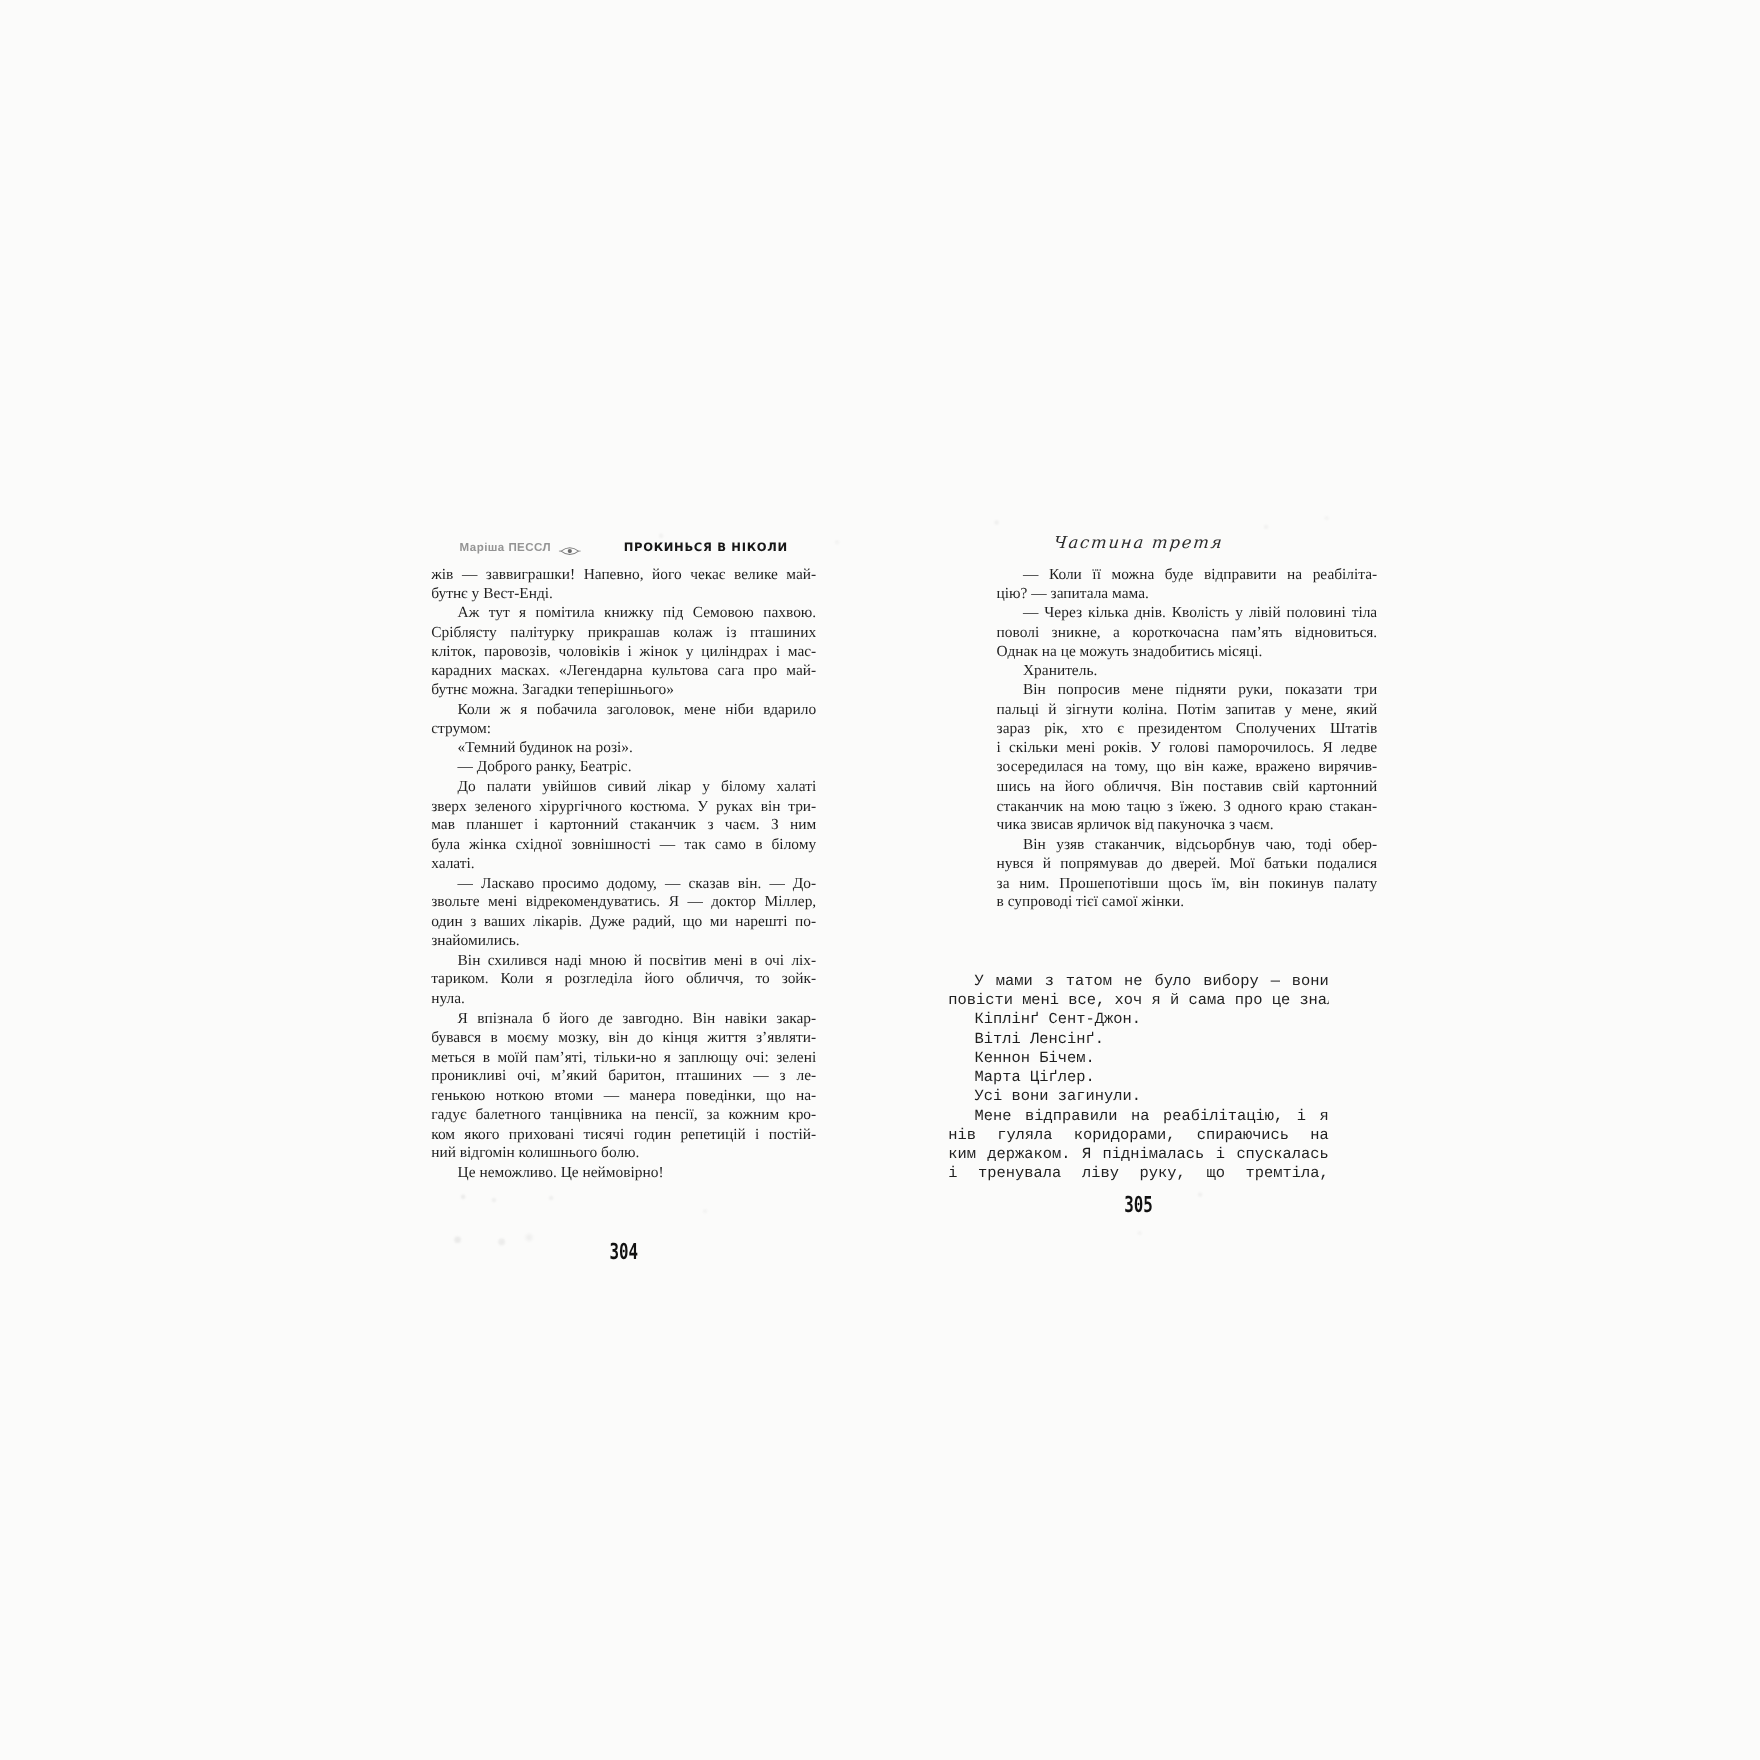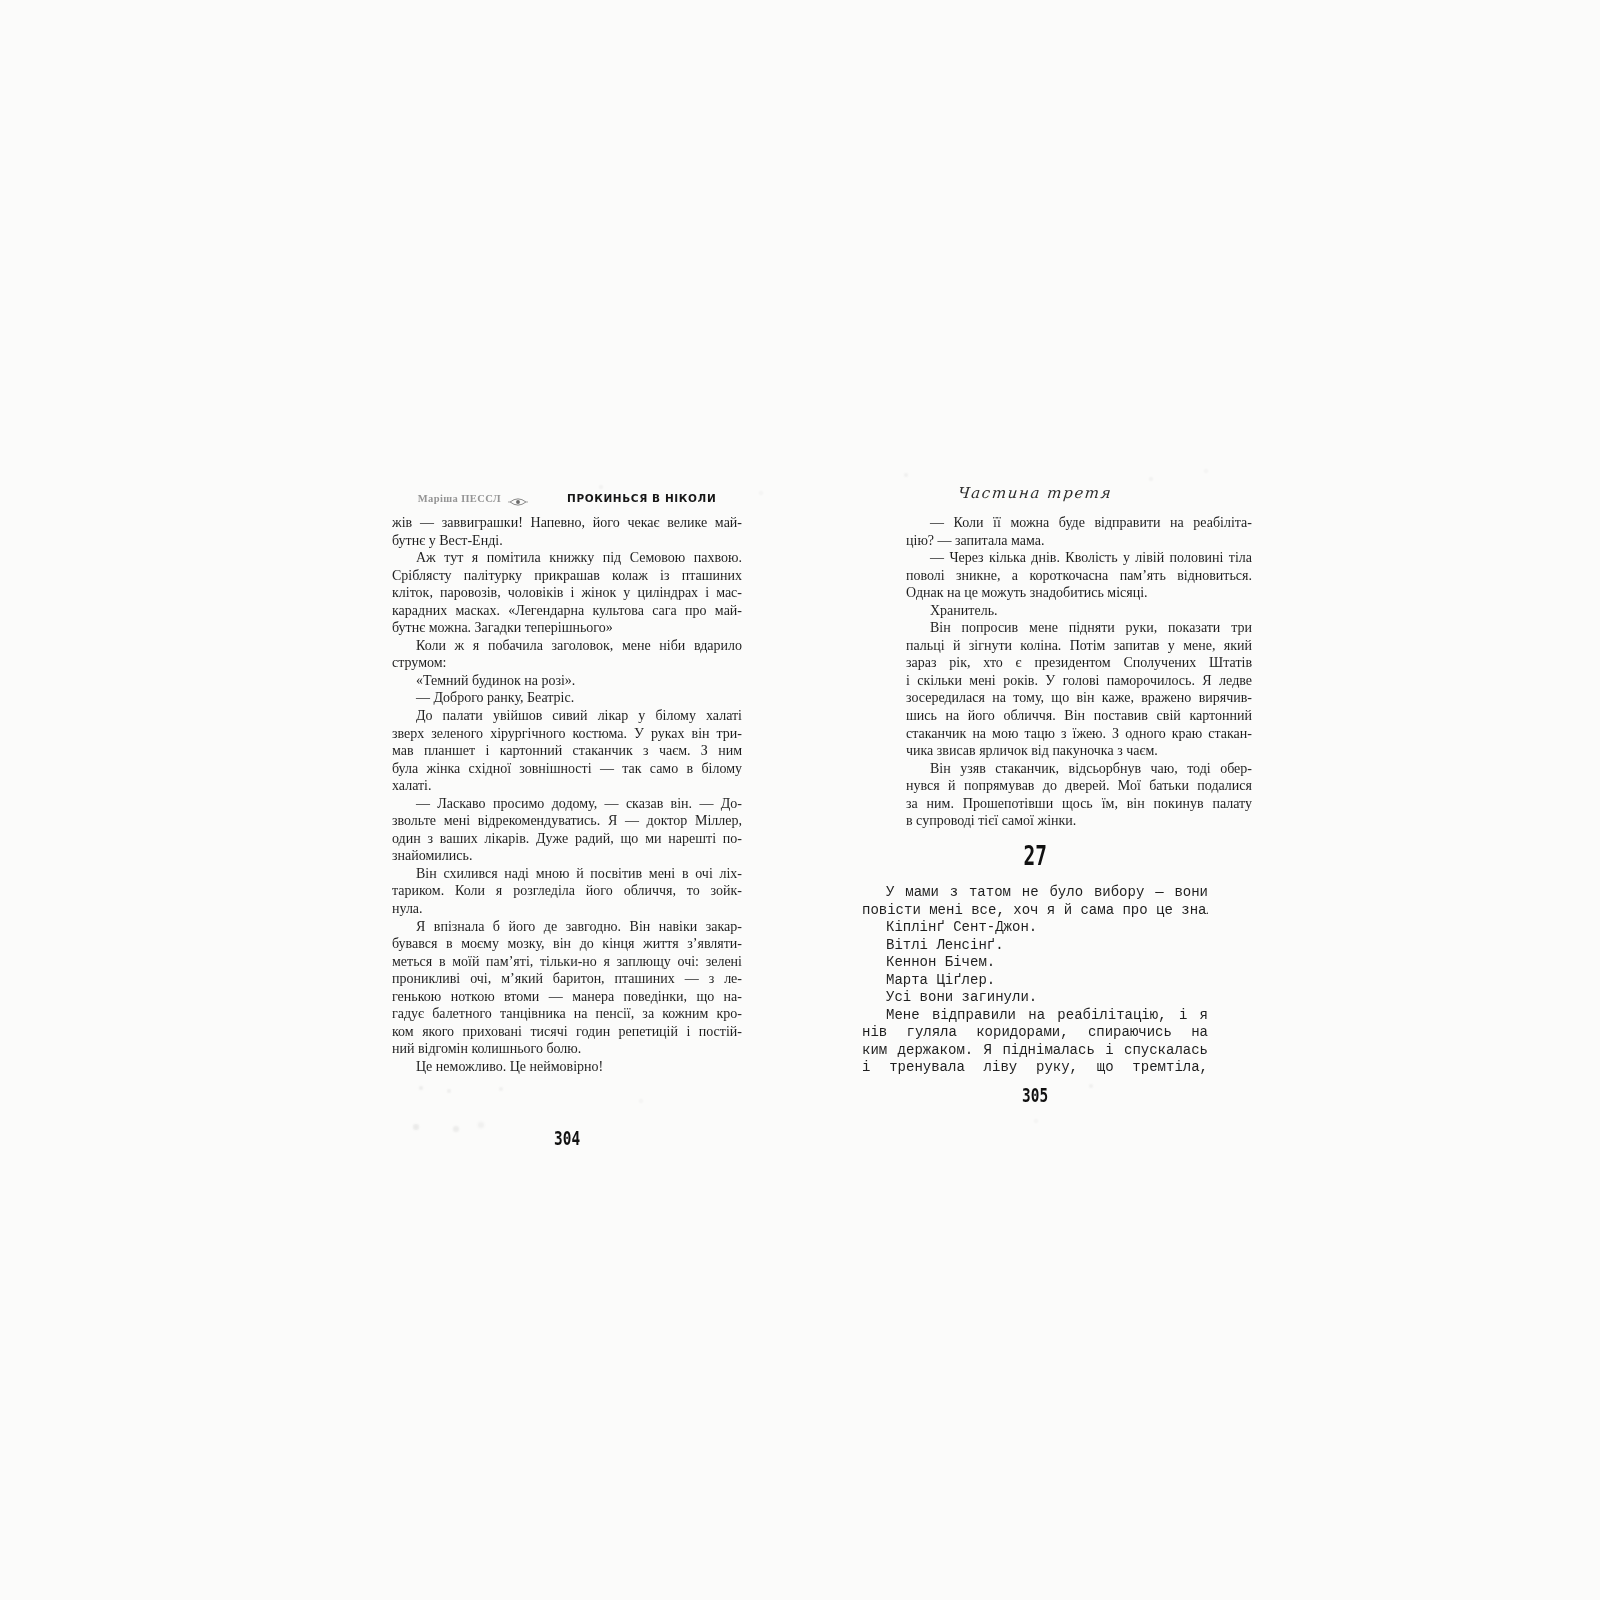--- a/index.html
+++ b/index.html
@@ -13,21 +13,21 @@
   }
   .spread{position:absolute;inset:0;}
 
   
   .running-head-left{
     position:absolute;left:392px;top:490px;width:350px;height:16px;
     display:flex;justify-content:center;align-items:center;gap:7px;
     white-space:nowrap;
   }
   .rh-author{
-    font-family:Liberation Serif, serif;
+    font-family:Liberation Sans, sans-serif;
     font-size:10.5px;font-weight:700;letter-spacing:.4px;
     color:#949494;
   }
   .rh-title{
     font-family:"DejaVu Sans", sans-serif;
     font-size:10.5px;font-weight:700;letter-spacing:.6px;
     color:#161616;
     margin-left:32px;
   }
   .eye-orn{display:inline-block;width:20px;height:10px;opacity:.75;}
@@ -174,23 +174,20 @@
       <div class="line j">зосередилася на тому, що він каже, вражено вирячив-</div>
       <div class="line j">шись на його обличчя. Він поставив свій картонний</div>
       <div class="line j">стаканчик на мою тацю з їжею. З одного краю стакан-</div>
       <div class="line">чика звисав ярличок від пакуночка з чаєм.</div>
       <div class="line j ind">Він узяв стаканчик, відсьорбнув чаю, тоді обер-</div>
       <div class="line j">нувся й попрямував до дверей. Мої батьки подалися</div>
       <div class="line j">за ним. Прошепотівши щось їм, він покинув палату</div>
       <div class="line">в супроводі тієї самої жінки.</div>
     </div>
 
-  <div class="chapter-row">
-    <span class="display-num">27</span>
-  </div>
 
   <div class="col body-right-bottom">
       <div class="line j ind">У мами з татом не було вибору — вони мусили роз-</div>
       <div class="line">повісти мені все, хоч я й сама про це знала.</div>
       <div class="line ind">Кіплінґ Сент-Джон.</div>
       <div class="line ind">Вітлі Ленсінґ.</div>
       <div class="line ind">Кеннон Бічем.</div>
       <div class="line ind">Марта Ціґлер.</div>
       <div class="line ind">Усі вони загинули.</div>
       <div class="line j ind">Мене відправили на реабілітацію, і я шість тиж-</div>

